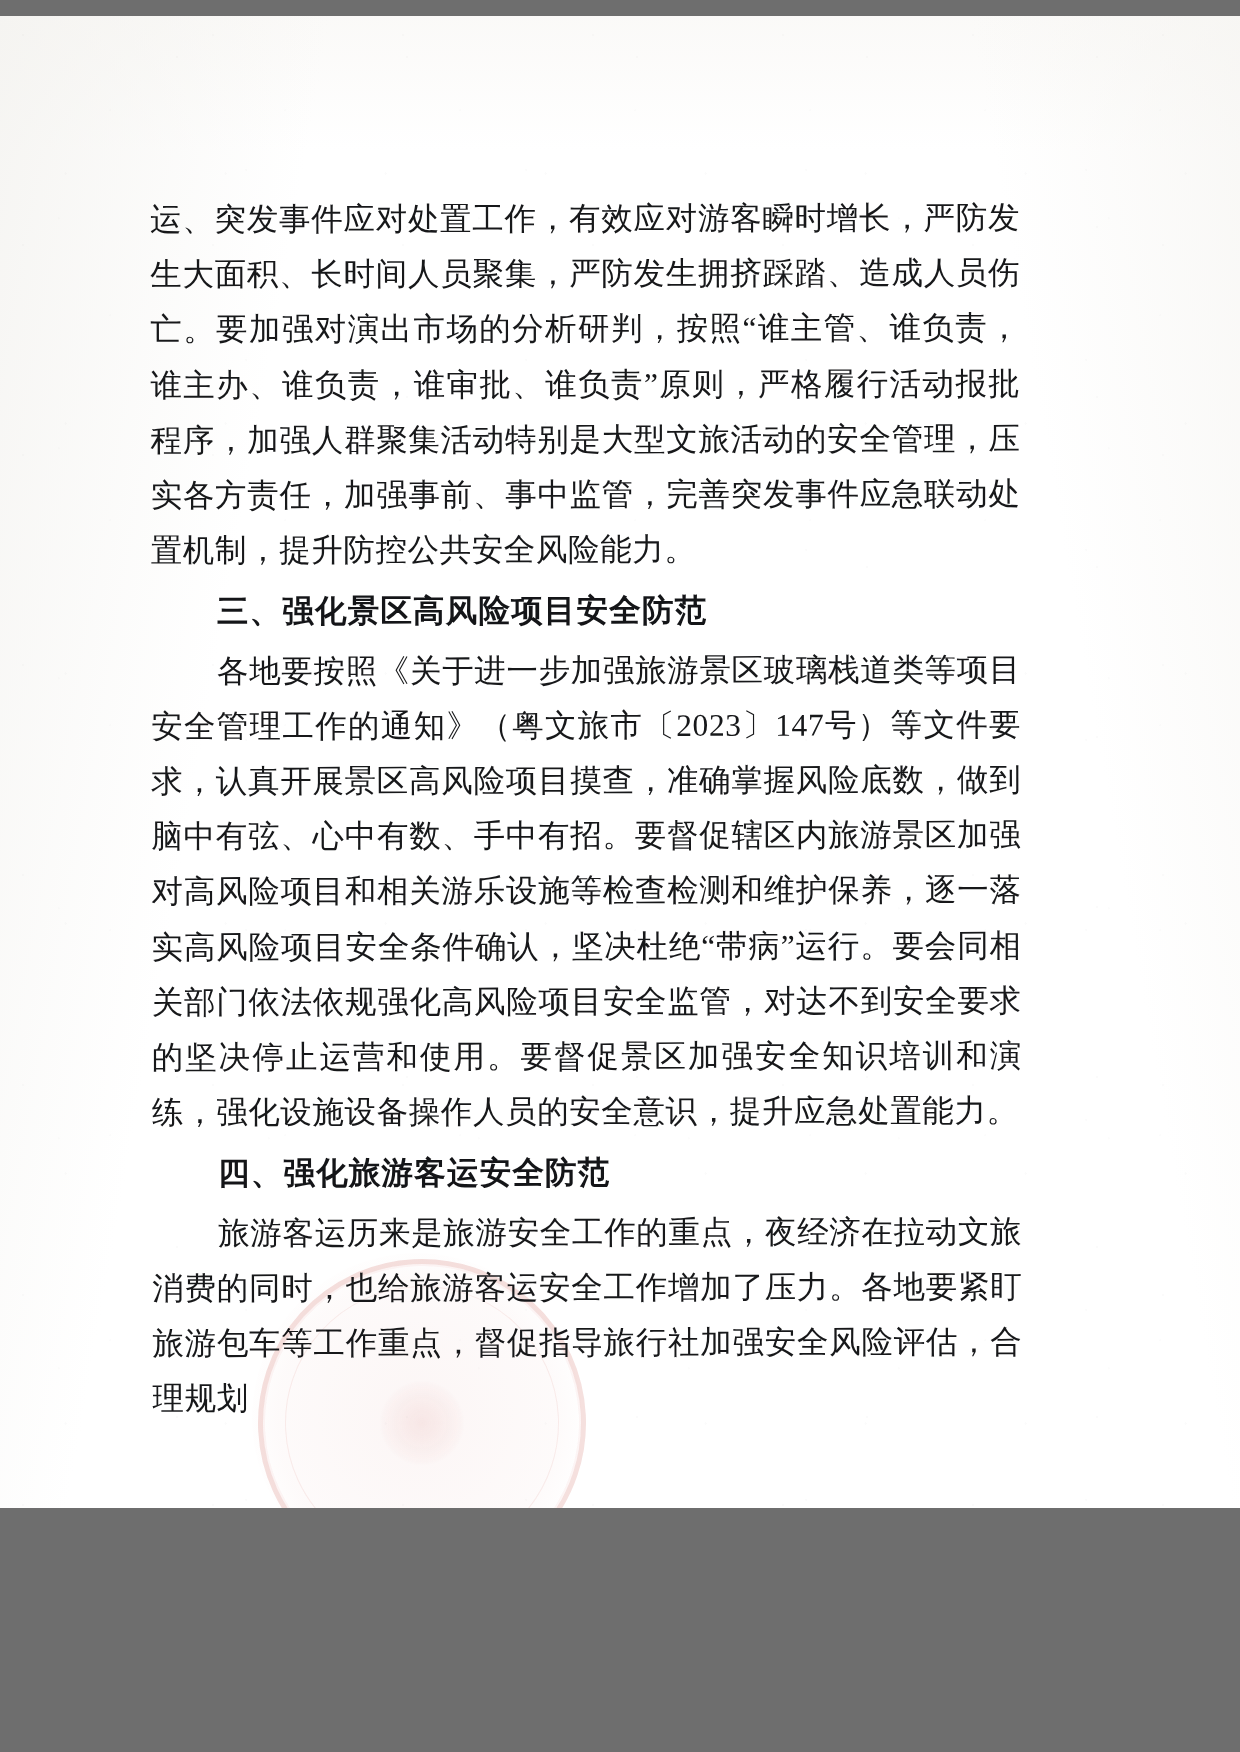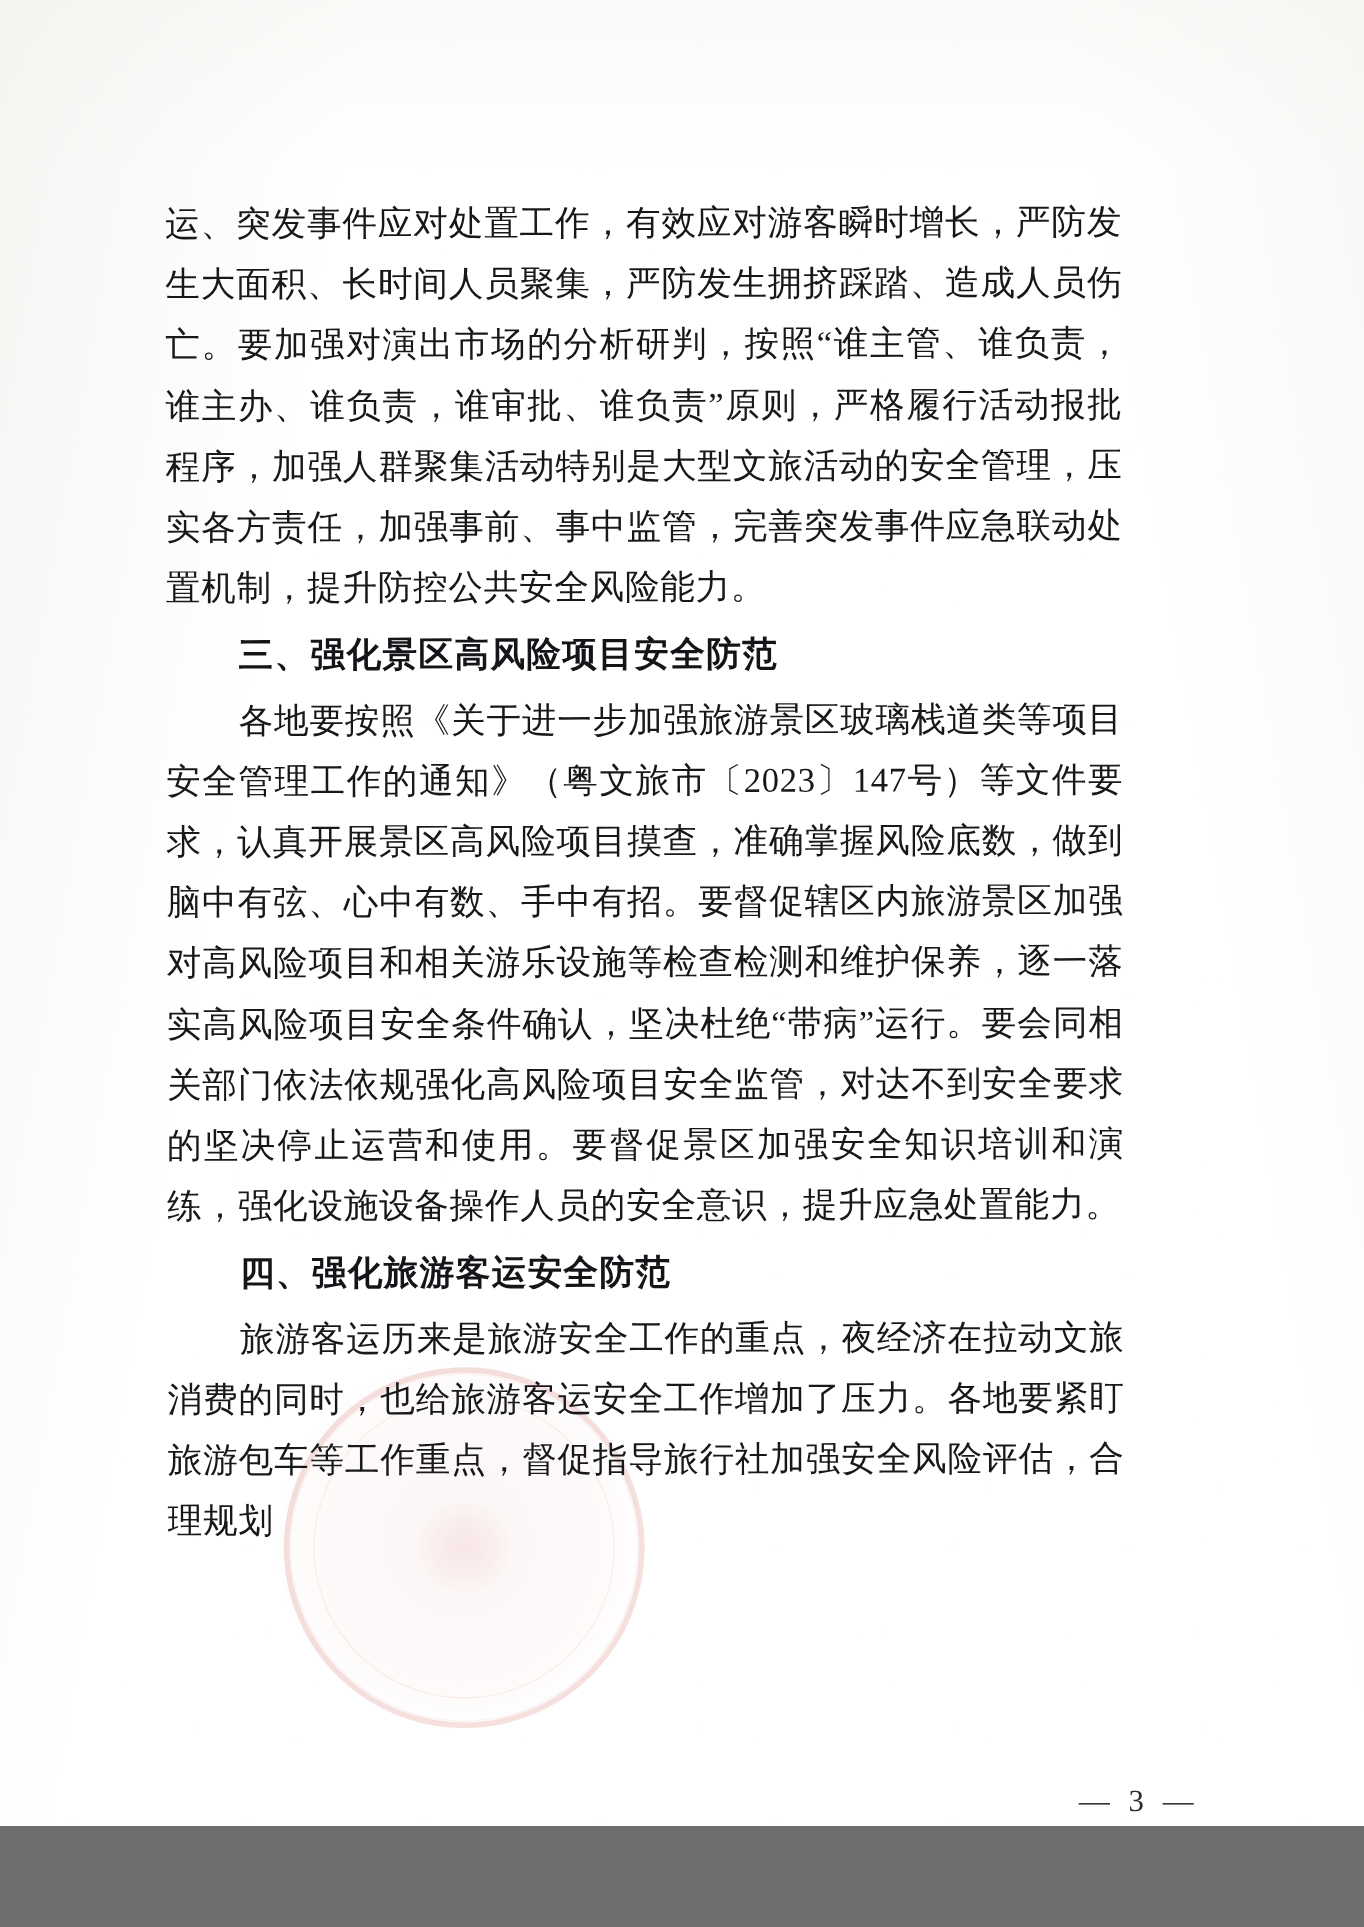--- a/index.html
+++ b/index.html
@@ -4,22 +4,22 @@
 <title>Scanned Document Page</title>
 <style>
   html, body {
     margin: 0;
     padding: 0;
     background: #6e6e6e;
   }
   .page {
     position: relative;
     width: 1240px;
-    height: 1660px;
-    margin: 0 auto;
+    height: 1492px;
+    margin: 16px auto;
     background: #ffffff;
     overflow: hidden;
     font-family: "Liberation Serif", "DejaVu Serif", serif;
     
     background-image:
       linear-gradient(100deg, rgba(244,243,240,0.85) 0%, rgba(255,255,255,0) 22%),
       linear-gradient(260deg, rgba(246,245,242,0.75) 0%, rgba(255,255,255,0) 18%),
       linear-gradient(180deg, rgba(250,249,247,0.9) 0%, rgba(255,255,255,0) 9%);
   }
 

